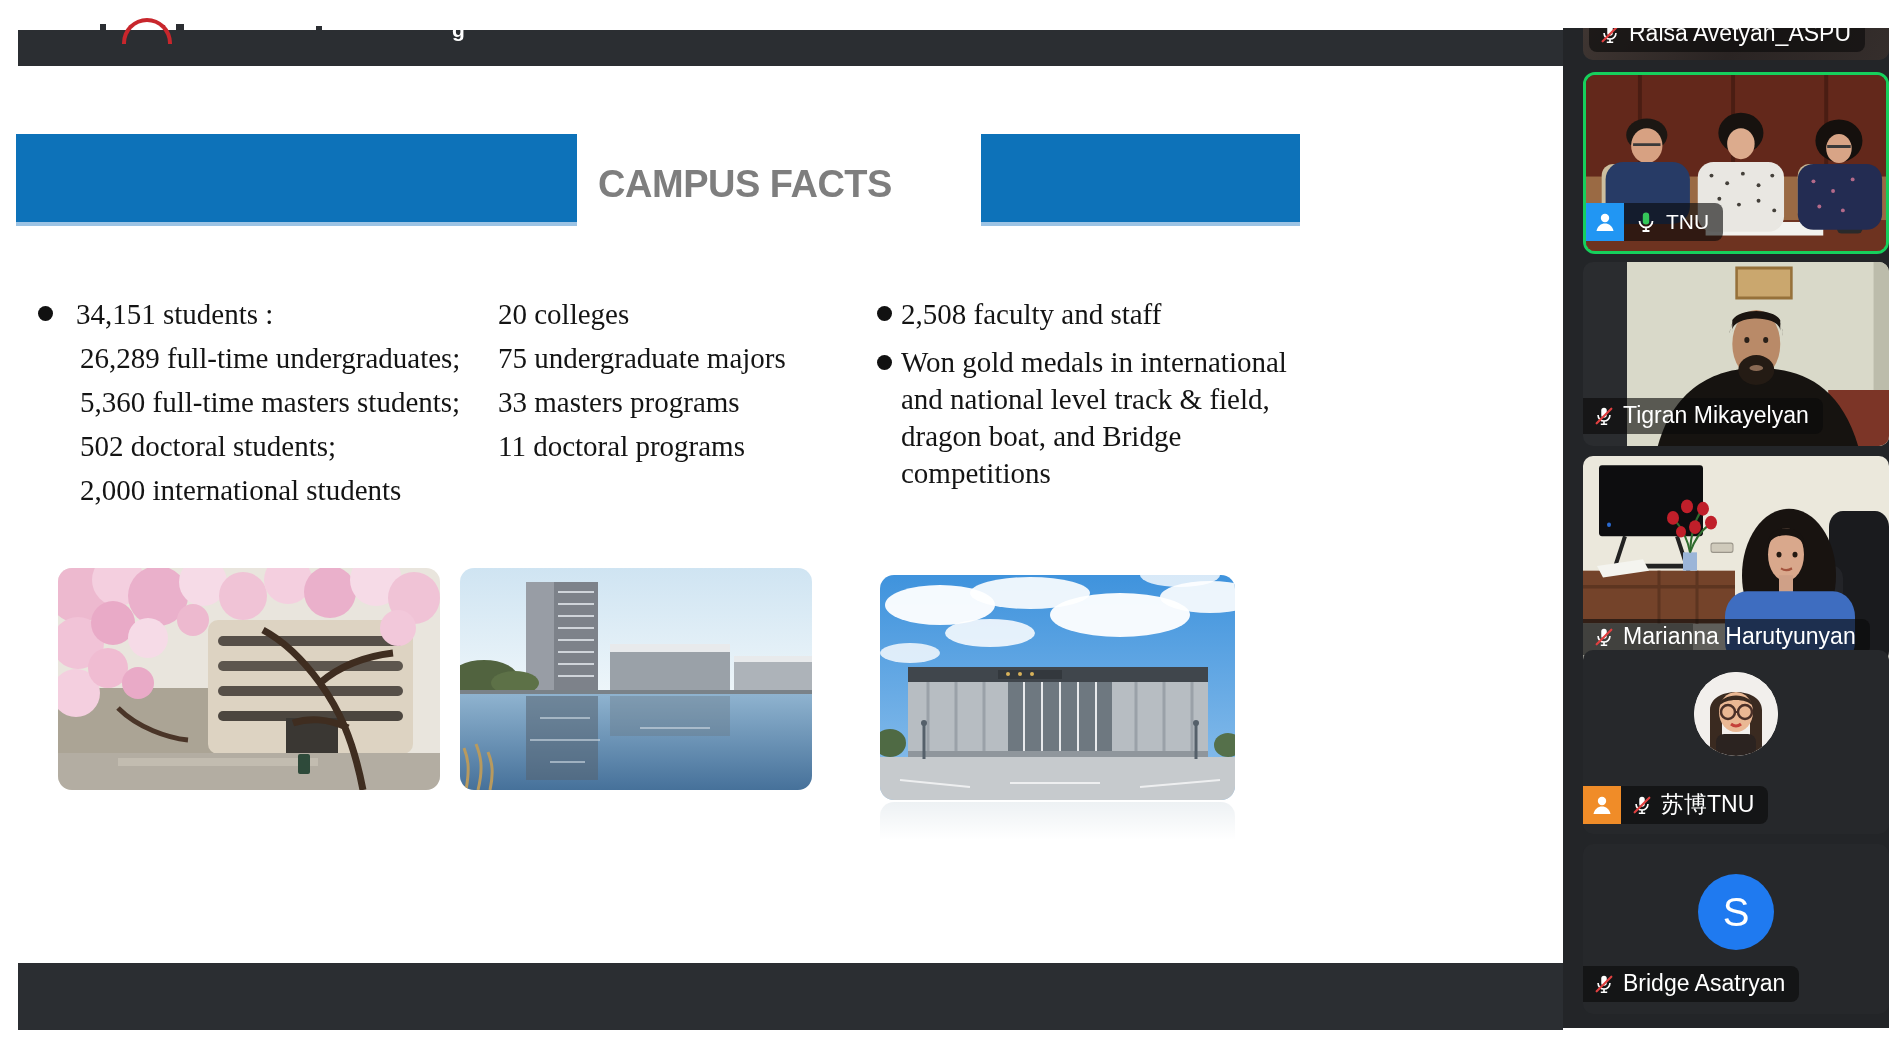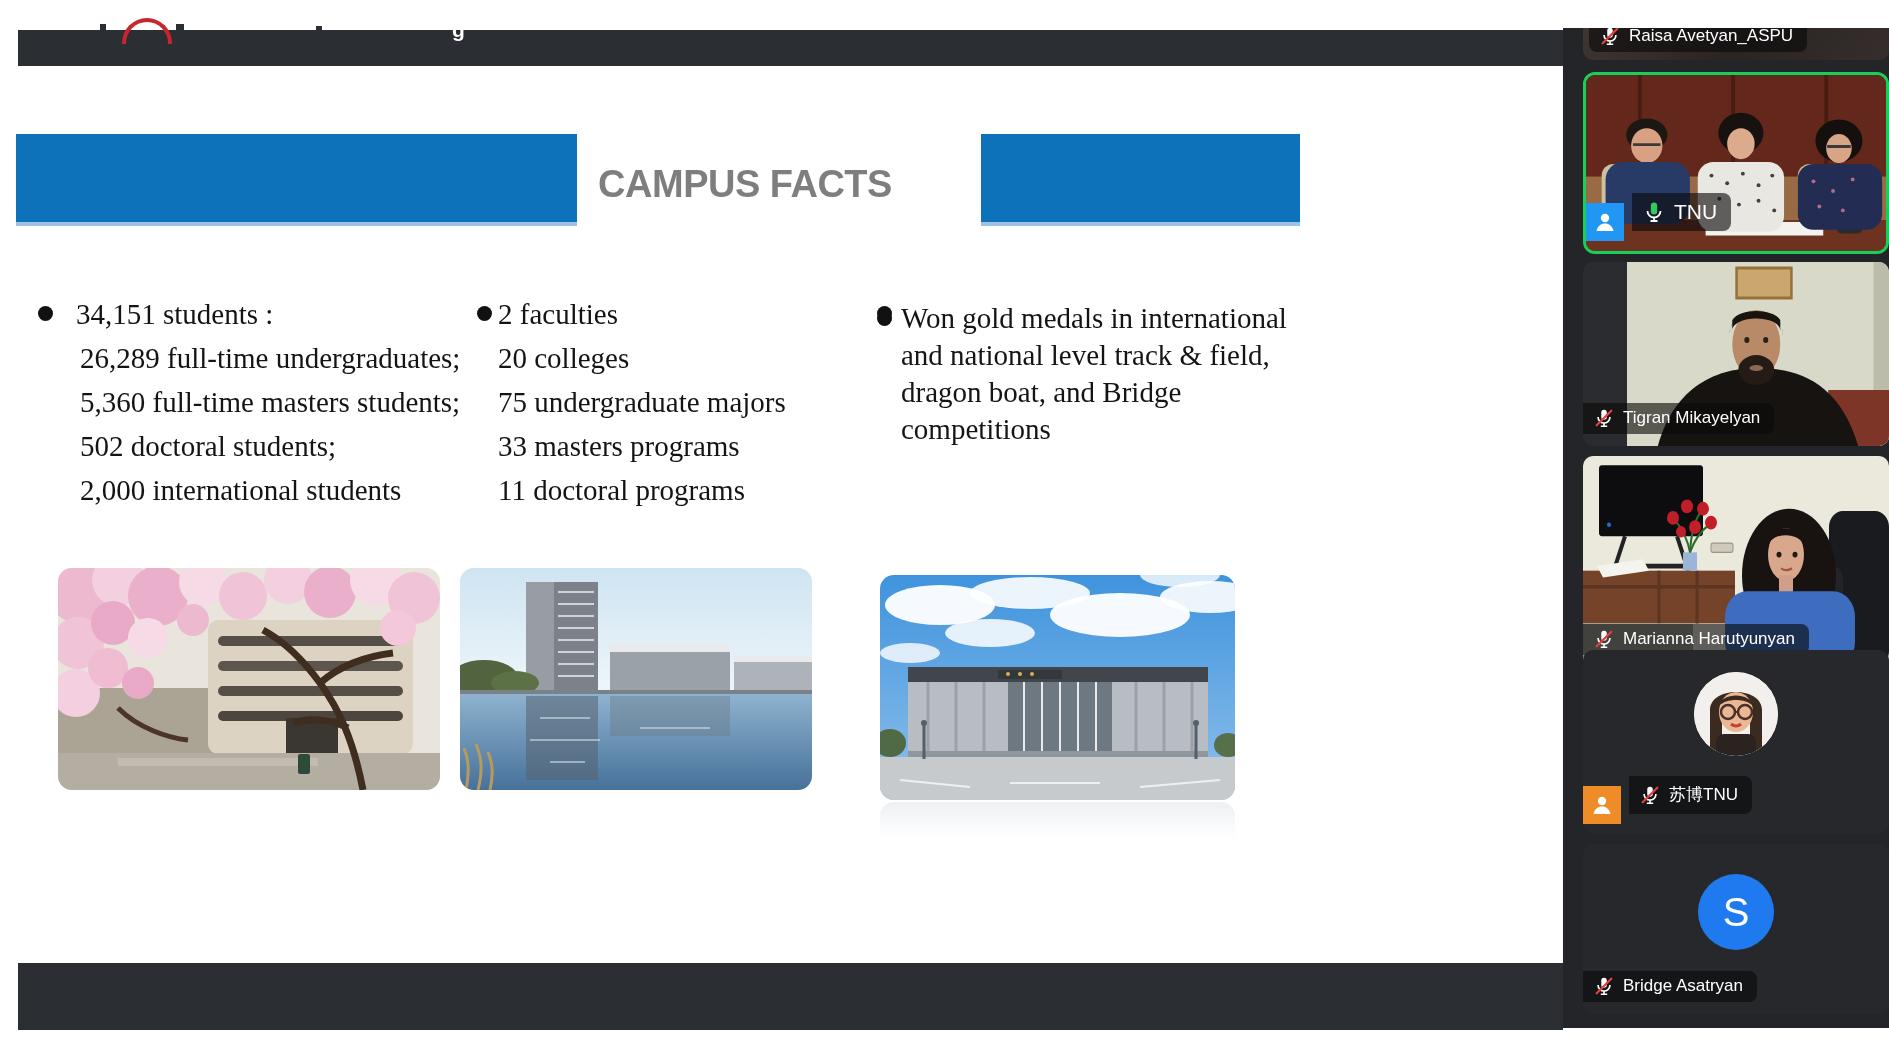--- a/index.html
+++ b/index.html
@@ -41,26 +41,26 @@
              background:linear-gradient(to bottom,rgba(255,255,255,.35),#ffffff 90%);}
 
   
   .sidebar{position:absolute;left:1563px;top:28px;width:326px;height:1000px;background:#232528;
            overflow:hidden;z-index:3;}
   .tile{position:absolute;left:20px;width:306px;border-radius:10px;overflow:hidden;background:#2a2c2f;
         box-sizing:border-box;}
   .tile svg.scene{display:block;width:100%;height:100%;}
   .tile-active{border:3px solid #16d05c;border-radius:12px;}
   .nameplate{position:absolute;left:0;bottom:12px;display:flex;align-items:center;gap:8px;
-             background:rgba(10,10,10,.62);color:#fff;font-size:17px;
+             background:rgba(10,10,10,.62);color:#fff;font-size:23px;
              padding:4px 14px 5px 10px;border-radius:0 8px 8px 0;white-space:nowrap;}
   .nameplate.rounded{left:6px;bottom:8px;border-radius:8px;}
   .badge{position:absolute;left:0;bottom:10px;width:38px;height:38px;display:flex;
          align-items:center;justify-content:center;}
-  .badge + .nameplate{left:38px;bottom:20px;height:38px;box-sizing:border-box;border-radius:0 8px 8px 0;margin-left:8px;}
+  .badge + .nameplate{left:38px;bottom:10px;height:38px;box-sizing:border-box;border-radius:0 8px 8px 0;}
   .badge-blue{background:#2196f3;}
   .badge-orange{background:#f08c28;}
   .avatar-circle{position:absolute;left:50%;transform:translateX(-50%);border-radius:50%;
                  display:flex;align-items:center;justify-content:center;}
   .initial{color:#fff;font-size:40px;}
   .raisa-video{position:absolute;inset:0;background:linear-gradient(120deg,#4a3f3a,#2a2423 60%,#352e2c);}
 </style>
 </head>
 <body>
 
@@ -83,29 +83,28 @@
 
       <div class="col c1">
         <div class="line"><span class="dot"></span><span>34,151 students :</span></div>
         <div class="line" style="padding-left:42px;"><span>26,289 full-time undergraduates;</span></div>
         <div class="line" style="padding-left:42px;"><span>5,360 full-time masters students;</span></div>
         <div class="line" style="padding-left:42px;"><span>502 doctoral students;</span></div>
         <div class="line" style="padding-left:42px;"><span>2,000 international students</span></div>
       </div>
 
       <div class="col c2">
-        <div class="line"><span class="dot"></span><span>2 faculties</span></div>
         <div class="line"><span>20 colleges</span></div>
         <div class="line"><span>75 undergraduate majors</span></div>
         <div class="line"><span>33 masters programs</span></div>
         <div class="line"><span>11 doctoral programs</span></div>
       </div>
 
       <div class="col c3 col3">
-        <div class="line"><span class="dot"></span></div>
+        <div class="line"><span class="dot"></span><span>2,508 faculty and staff</span></div>
         <div class="line wrap" style="margin-top:8px;"><span class="dot" style="top:11px;"></span><span>Won gold medals in international</span></div>
         <div class="line wrap"><span>and national level track &amp; field,</span></div>
         <div class="line wrap"><span>dragon boat, and Bridge</span></div>
         <div class="line wrap"><span>competitions</span></div>
       </div>
 
       <div class="photo photo1">
         <svg viewBox="0 0 382 222" preserveAspectRatio="none">
           <rect width="382" height="222" fill="#e9e5dd"></rect>
           <rect x="0" y="120" width="160" height="66" fill="#aba495"></rect>

